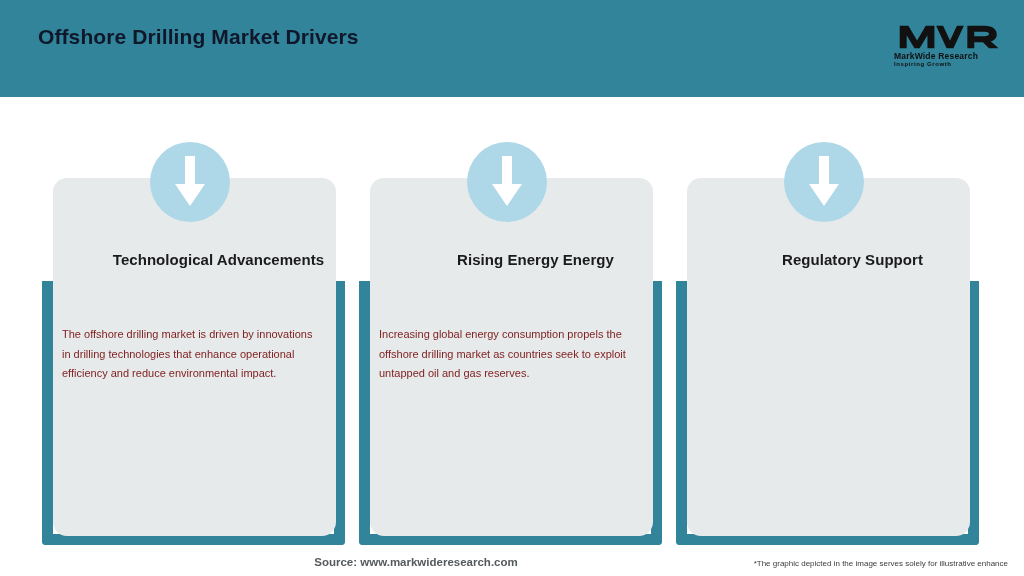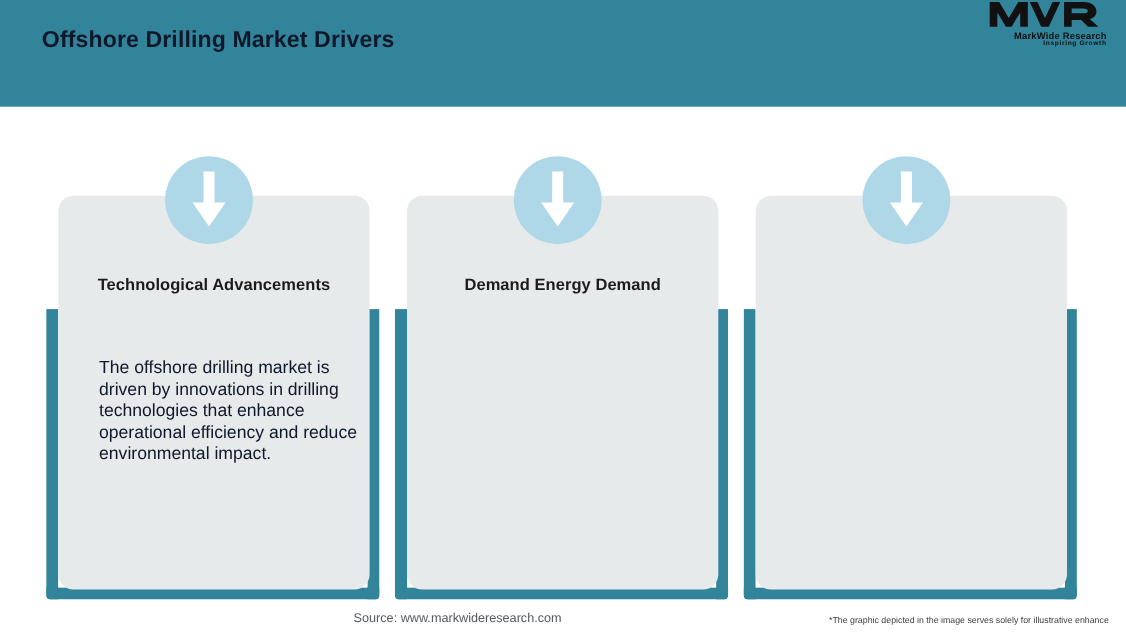--- a/index.html
+++ b/index.html
@@ -31,24 +31,24 @@
     font-weight: bold;
     color: #0f172a;
     letter-spacing: 0.1px;
     white-space: nowrap;
   }
 
   
   #brand-logo {
     position: absolute;
     right: 18px;
-    top: 0;
+    top: 24px;
     width: 112px;
     height: 52px;
-    text-align: right;
+    text-align: left;
   }
   #logo-mark {
     display: block;
     height: 26px;
     margin: 0 auto;
   }
   #logo-name {
     display: block;
     font-size: 8.5px;
     font-weight: bold;
@@ -132,42 +132,43 @@
   .card-title {
     position: absolute;
     left: 11px;
     top: 154px;
     width: 283px;
     text-align: center;
     font-size: 15px;
     font-weight: bold;
     color: #1b1b1b;
     letter-spacing: 0.05px;
+    padding-left: 24px;
   }
 
   .card-body {
     position: absolute;
-    left: 48px;
+    left: 20px;
     top: 228px;
     width: 253px;
-    font-size: 16px;
+    font-size: 11px;
     line-height: 19.5px;
-    color: #0f172a;
+    color: #7f1d1d;
     text-align: left;
   }
 
   
   #footer-source {
     position: absolute;
     left: 0;
     top: 556px;
     width: 832px;
     text-align: center;
     font-size: 11.5px;
-    font-weight: normal;
+    font-weight: bold;
     color: #555a5e;
   }
   #footer-disclaimer {
     position: absolute;
     right: 16px;
     top: 559px;
     font-size: 8px;
     color: #3c3c3c;
     white-space: nowrap;
   }
@@ -204,29 +205,31 @@
   </div>
 
   <div class="card-group pos-1">
     <div class="card-frame"></div>
     <div class="card-panel"></div>
     <div class="card-icon-circle">
       <svg viewBox="0 0 36 56" xmlns="http://www.w3.org/2000/svg">
         <path d="M13 2 L23 2 L23 30 L33 30 L18 52 L3 30 L13 30 Z" fill="#ffffff"></path>
       </svg>
     </div>
-    <div class="card-title">Demand Energy Demand</div>
+    <div class="card-title">Rising Energy Energy</div>
+    <div class="card-body">Increasing global energy consumption propels the offshore drilling market as countries seek to exploit untapped oil and gas reserves.</div>
   </div>
 
   <div class="card-group pos-2">
     <div class="card-frame"></div>
     <div class="card-panel"></div>
     <div class="card-icon-circle">
       <svg viewBox="0 0 36 56" xmlns="http://www.w3.org/2000/svg">
         <path d="M13 2 L23 2 L23 30 L33 30 L18 52 L3 30 L13 30 Z" fill="#ffffff"></path>
       </svg>
     </div>
+    <div class="card-title">Regulatory Support</div>
   </div>
 
 </div>
 
 <div id="footer-source">Source: www.markwideresearch.com</div>
 <div id="footer-disclaimer">*The graphic depicted in the image serves solely for illustrative enhance</div>
 
 </body></html>

